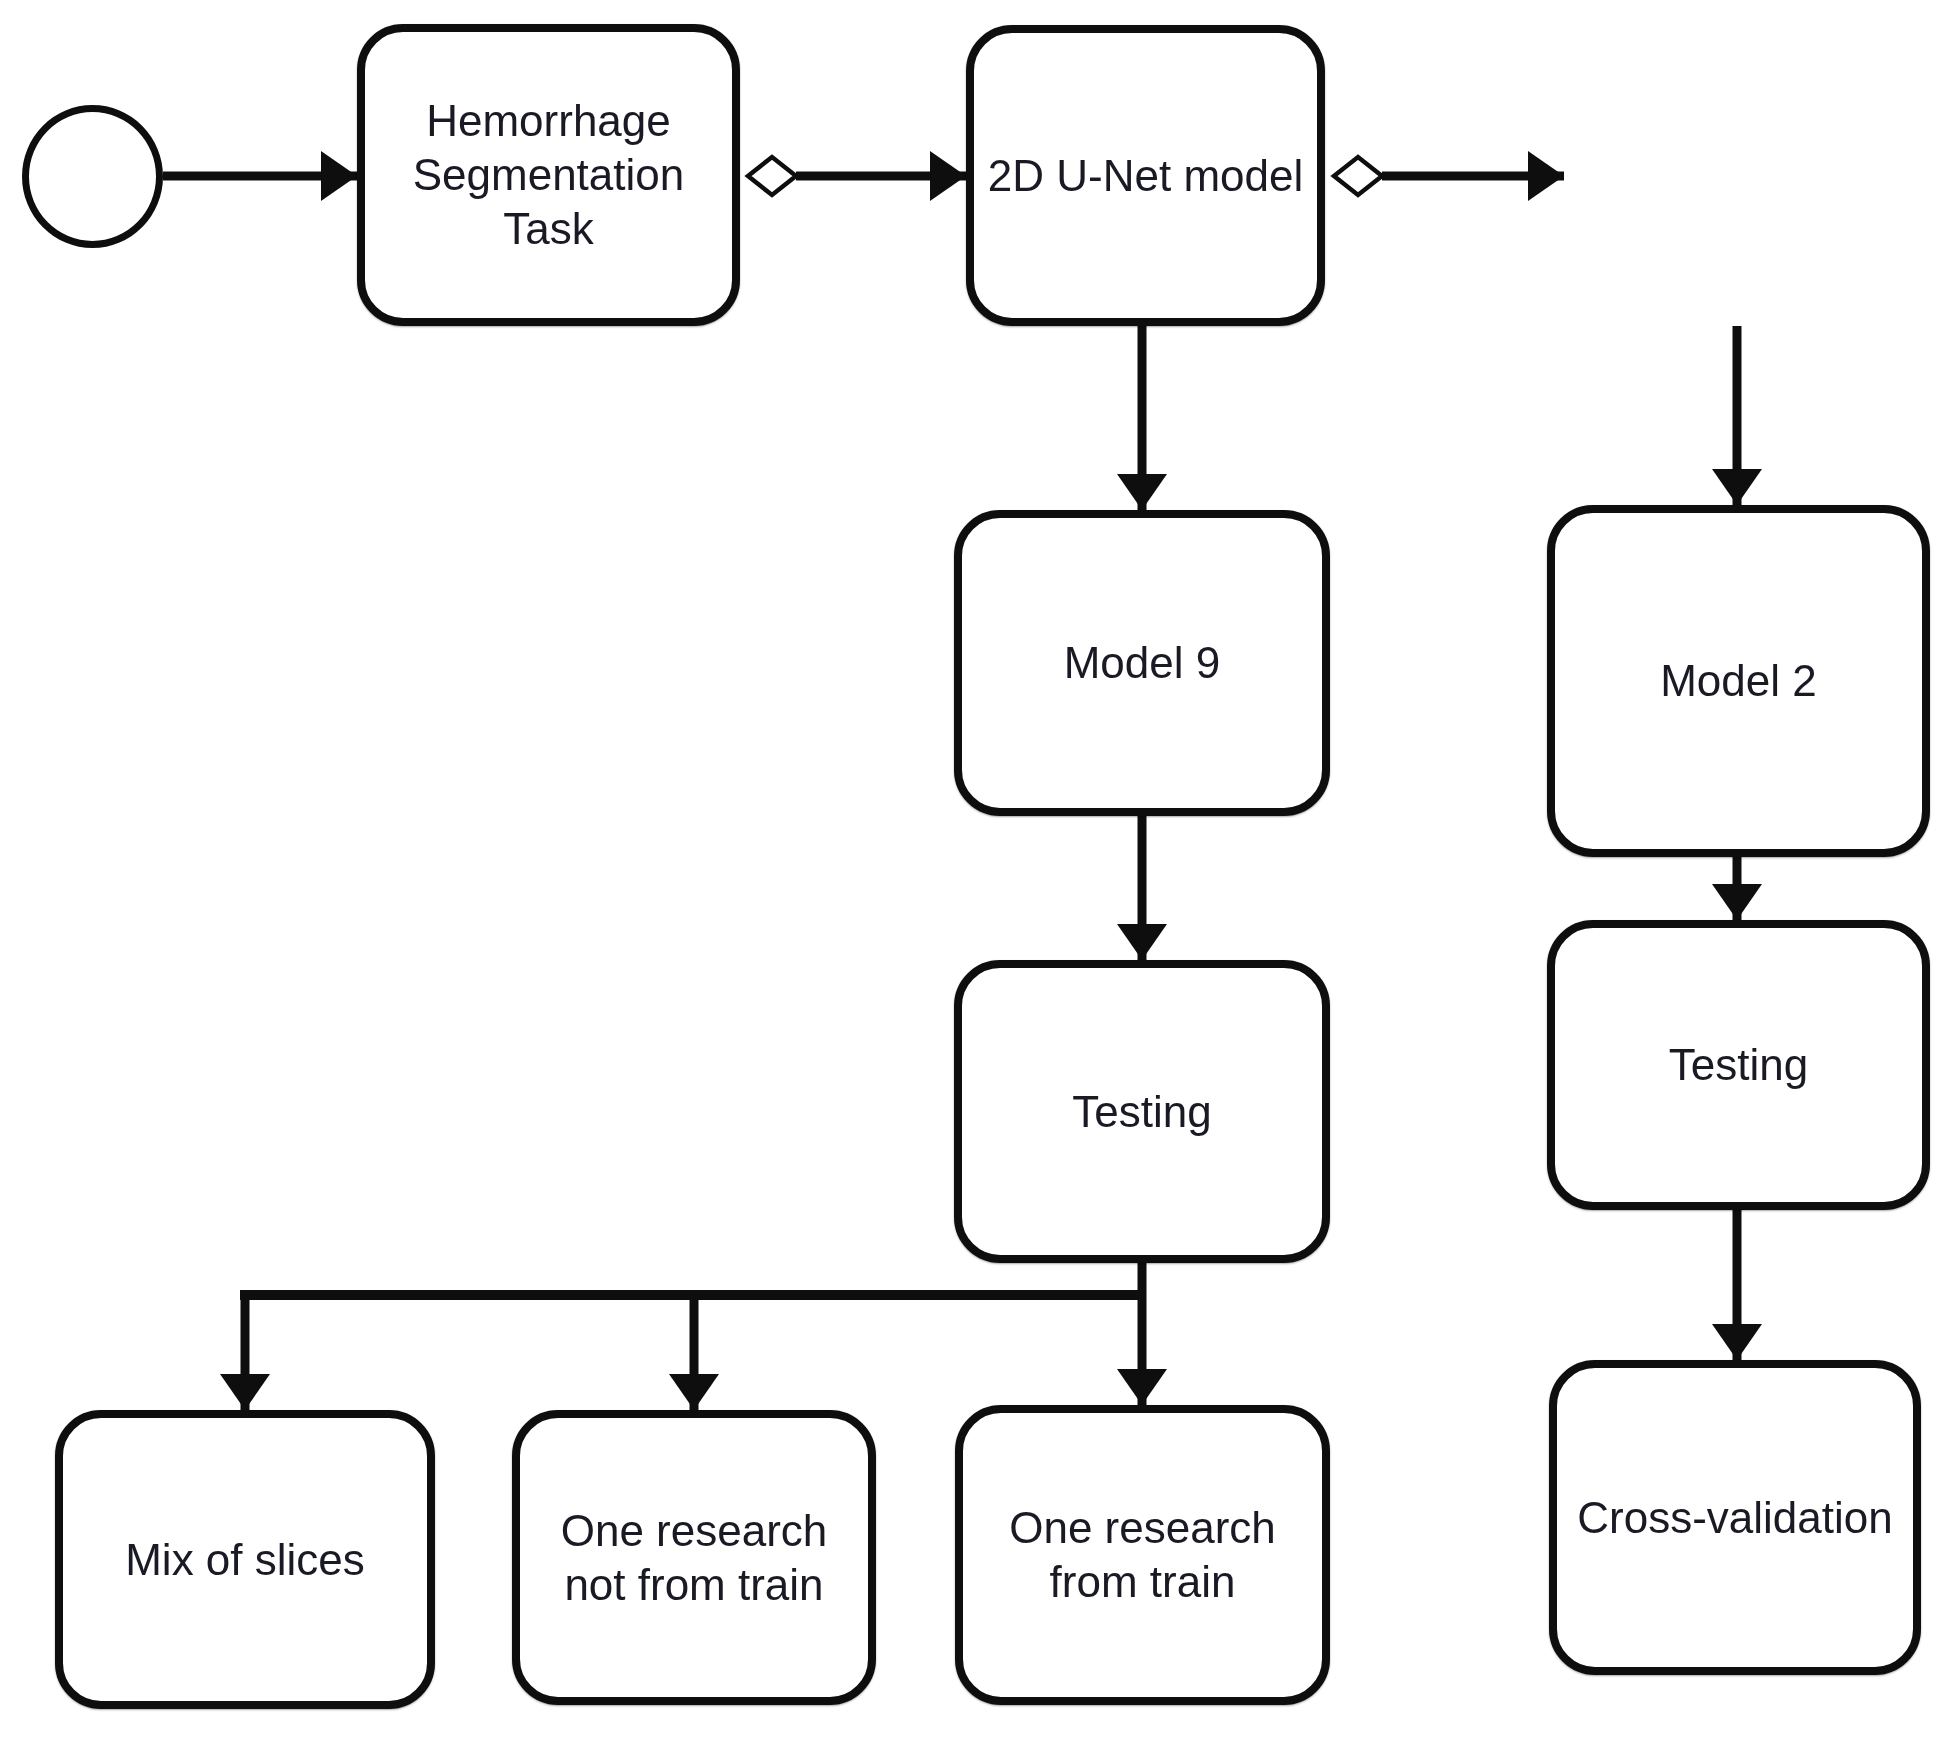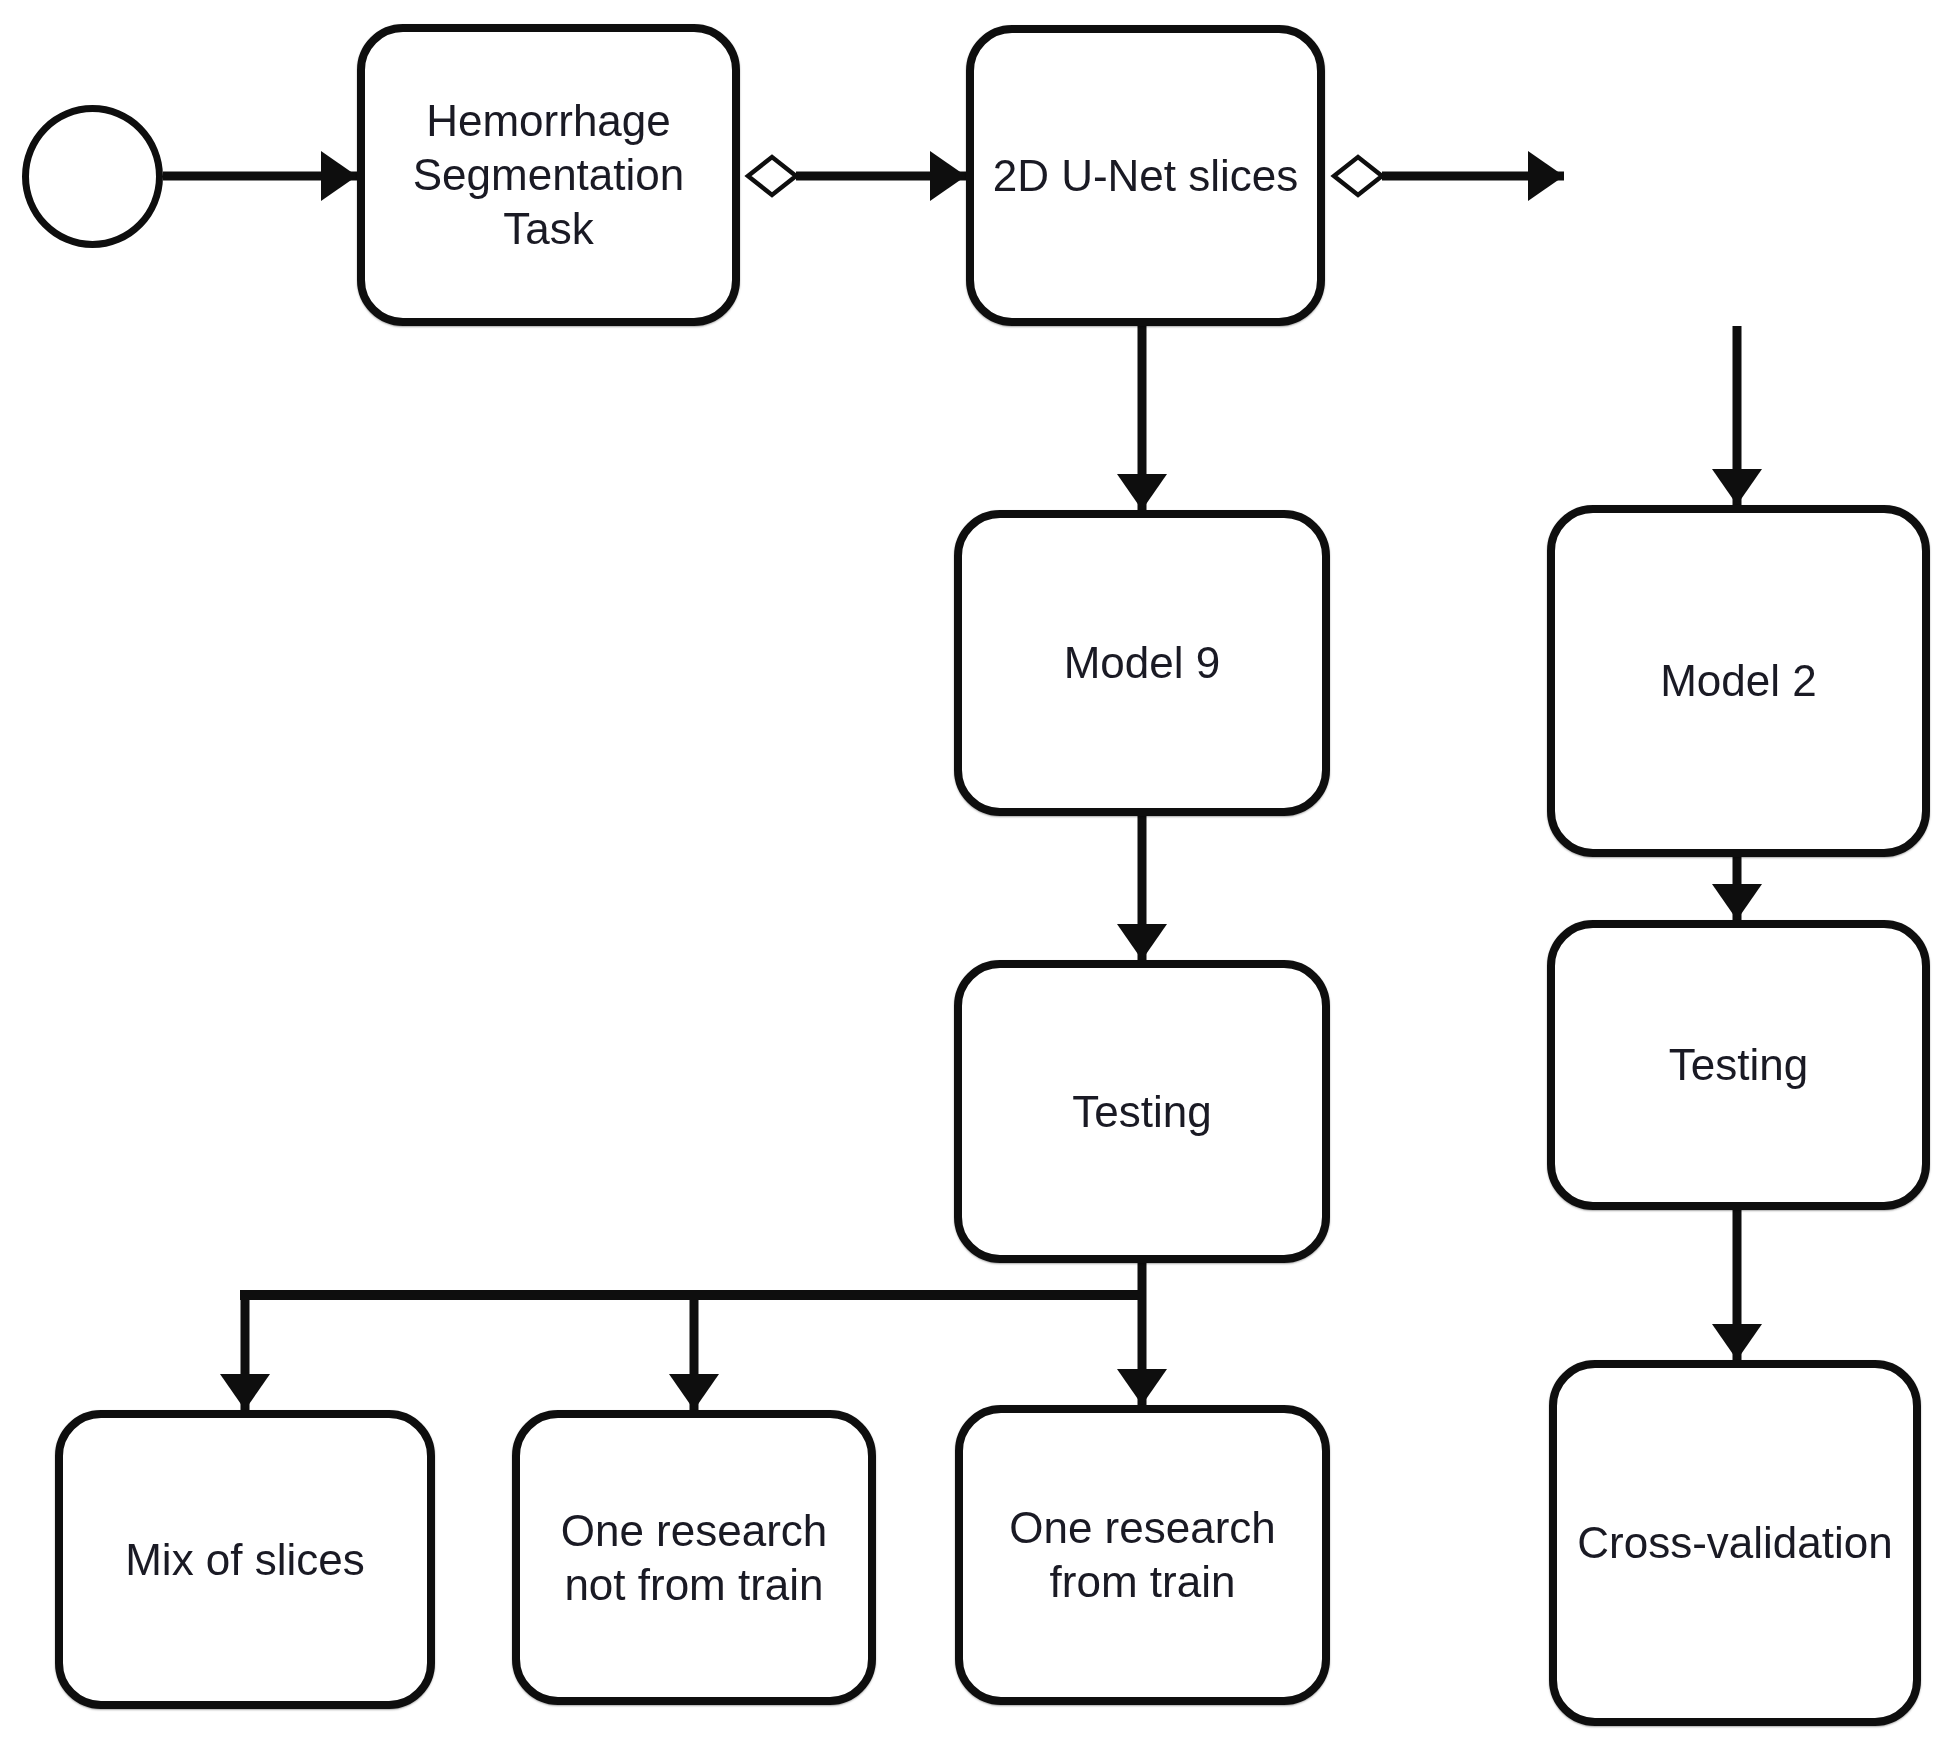--- a/index.html
+++ b/index.html
@@ -72,21 +72,21 @@
 
   <div class="node start" style="left:22px; top:105px; width:141px; height:143px;"></div>
 
   <div class="node" style="left:357px; top:24px; width:383px; height:302px;text-align:center;">
     <span class="lbl">Hemorrhage
 Segmentation
 Task</span>
   </div>
 
   <div class="node" style="left:966px; top:25px; width:359px; height:301px;">
-    <span class="lbl">2D U-Net slices</span>
+    <span class="lbl">2D U-Net model</span>
   </div>
 
 
   <div class="node" style="left:954px; top:510px; width:376px; height:306px;">
     <span class="lbl">Model 9</span>
   </div>
 
   <div class="node" style="left:1547px; top:505px; width:383px; height:352px;">
     <span class="lbl">Model 2</span>
   </div>
@@ -106,17 +106,17 @@
   <div class="node" style="left:512px; top:1410px; width:364px; height:295px;">
     <span class="lbl">One research
 not from train</span>
   </div>
 
   <div class="node" style="left:955px; top:1405px; width:375px; height:300px;">
     <span class="lbl">One research
 from train</span>
   </div>
 
-  <div class="node" style="left:1549px; top:1360px; width:372px; height:366px;">
+  <div class="node" style="left:1549px; top:1360px; width:372px; height:315px;">
     <span class="lbl">Cross-validation</span>
   </div>
 
 </div>
 
 </body></html>

